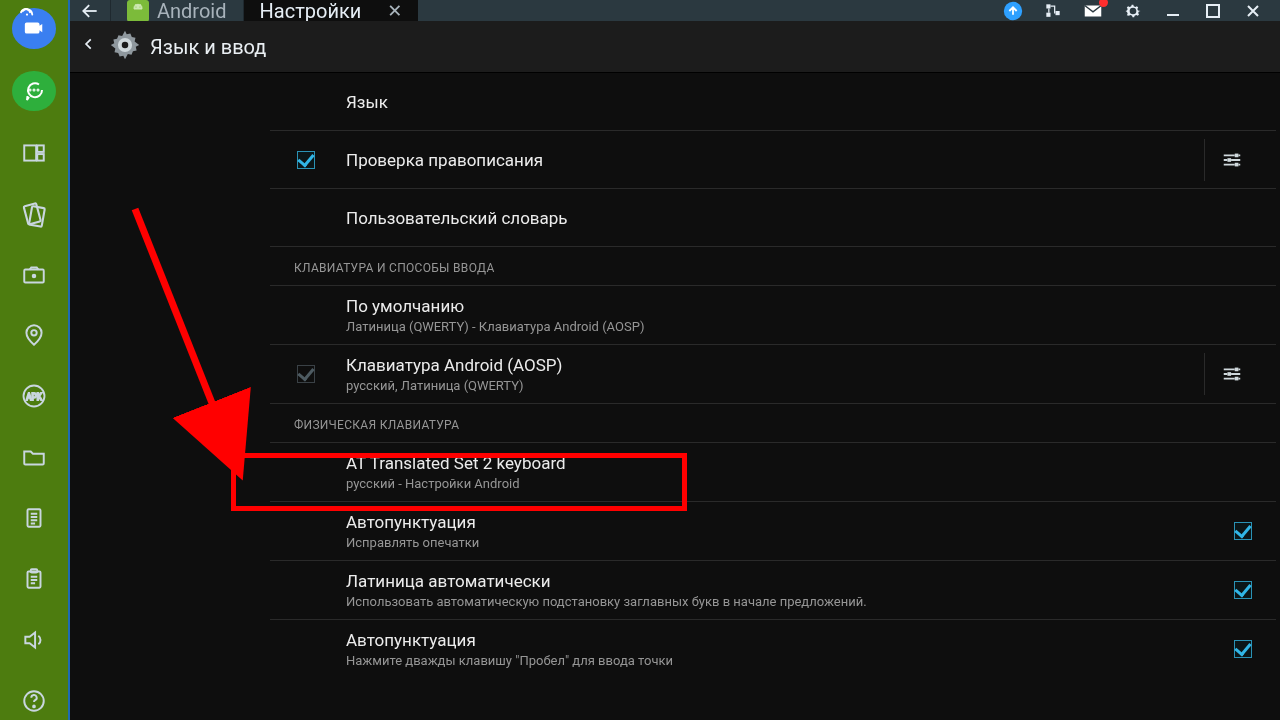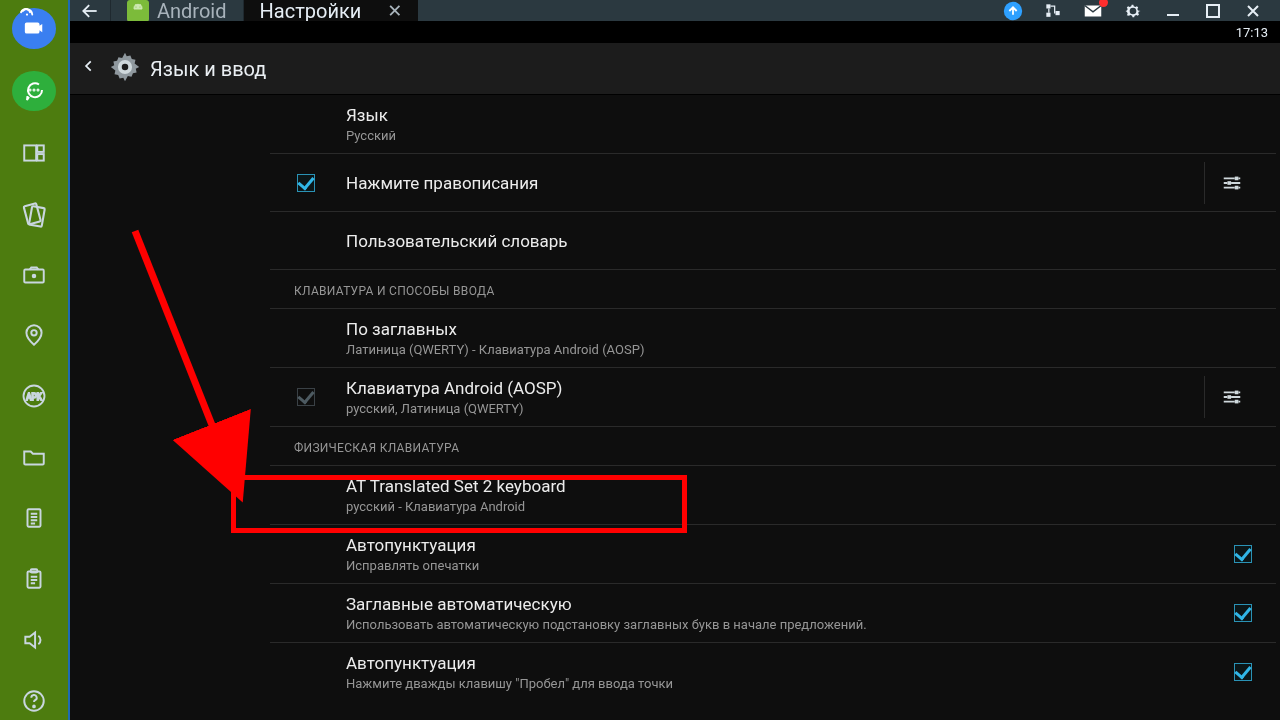--- a/index.html
+++ b/index.html
@@ -201,23 +201,20 @@
             </svg>
           </div>
         <div class="tb-ic">
             <svg width="14" height="14">
               <path d="M2 2l10 10M12 2L2 12" stroke="#e6eef5" stroke-width="2"></path>
             </svg>
           </div>
       </div>
     </div>
 
-    <div class="statusbar">
-      <span>17:13</span>
-    </div>
 
     <div class="abar">
       <span class="back-chev">
         <svg width="14" height="22" viewBox="0 0 24 24" fill="none" stroke="#e6eef5" stroke-width="3">
             <path d="M15 4l-8 8 8 8"></path>
           </svg>
       </span>
       <span class="gear">
         <svg viewBox="0 0 24 24" fill="#cfd8dc">
             <circle cx="12" cy="12" r="3.2" fill="#1c1c1c"></circle>
@@ -229,30 +226,29 @@
       <span class="abar-title">Язык и ввод</span>
     </div>
 
     <div class="content">
       <div class="scroll">
 
         <div class="list-wrap">
           <div class="row">
             <div class="txtcol pad">
               <div class="title">Язык</div>
-              <div class="sub">Русский</div>
             </div>
           </div>
 
           <div class="row">
             <div class="chkcol">
                 <div class="checkbox checked"></div>
               </div>
             <div class="txtcol">
-              <div class="title">Нажмите правописания</div>
+              <div class="title">Проверка правописания</div>
             </div>
             <div class="aux sliders-ic">
               <svg viewBox="0 0 24 24">
                   <path d="M3 7h12M19 7h2M3 12h4M11 12h10M3 17h12M19 17h2" stroke="#cfd8dc" stroke-width="2"></path>
                   <rect x="15" y="5" width="4" height="4" fill="#cfd8dc"></rect>
                   <rect x="7" y="10" width="4" height="4" fill="#cfd8dc"></rect>
                   <rect x="15" y="15" width="4" height="4" fill="#cfd8dc"></rect>
                 </svg>
             </div>
           </div>
@@ -262,21 +258,21 @@
               <div class="title">Пользовательский словарь</div>
             </div>
           </div>
         </div>
 
         <div class="section-h">КЛАВИАТУРА И СПОСОБЫ ВВОДА</div>
 
         <div class="list-wrap">
           <div class="row">
             <div class="txtcol pad">
-              <div class="title">По заглавных</div>
+              <div class="title">По умолчанию</div>
               <div class="sub">Латиница (QWERTY) - Клавиатура Android (AOSP)</div>
             </div>
           </div>
 
           <div class="row">
             <div class="chkcol">
                 <div class="checkbox checked disabled"></div>
               </div>
             <div class="txtcol">
               <div class="title">Клавиатура Android (AOSP)</div>
@@ -292,37 +288,37 @@
             </div>
           </div>
         </div>
 
         <div class="section-h">ФИЗИЧЕСКАЯ КЛАВИАТУРА</div>
 
         <div class="list-wrap">
           <div class="row">
             <div class="txtcol pad">
               <div class="title">AT Translated Set 2 keyboard</div>
-              <div class="sub">русский - Клавиатура Android</div>
+              <div class="sub">русский - Настройки Android</div>
             </div>
           </div>
 
           <div class="row">
             <div class="txtcol pad">
               <div class="title">Автопунктуация</div>
               <div class="sub">Исправлять опечатки</div>
             </div>
             <div style="width:30px;display:flex;justify-content:center">
                 <div class="checkbox checked"></div>
               </div>
           </div>
 
           <div class="row">
             <div class="txtcol pad">
-              <div class="title">Заглавные автоматическую</div>
+              <div class="title">Латиница автоматически</div>
               <div class="sub">Использовать автоматическую подстановку заглавных букв в начале предложений.</div>
             </div>
             <div style="width:30px;display:flex;justify-content:center">
                 <div class="checkbox checked"></div>
               </div>
           </div>
 
           <div class="row" style="border-bottom:none">
             <div class="txtcol pad">
               <div class="title">Автопунктуация</div>

